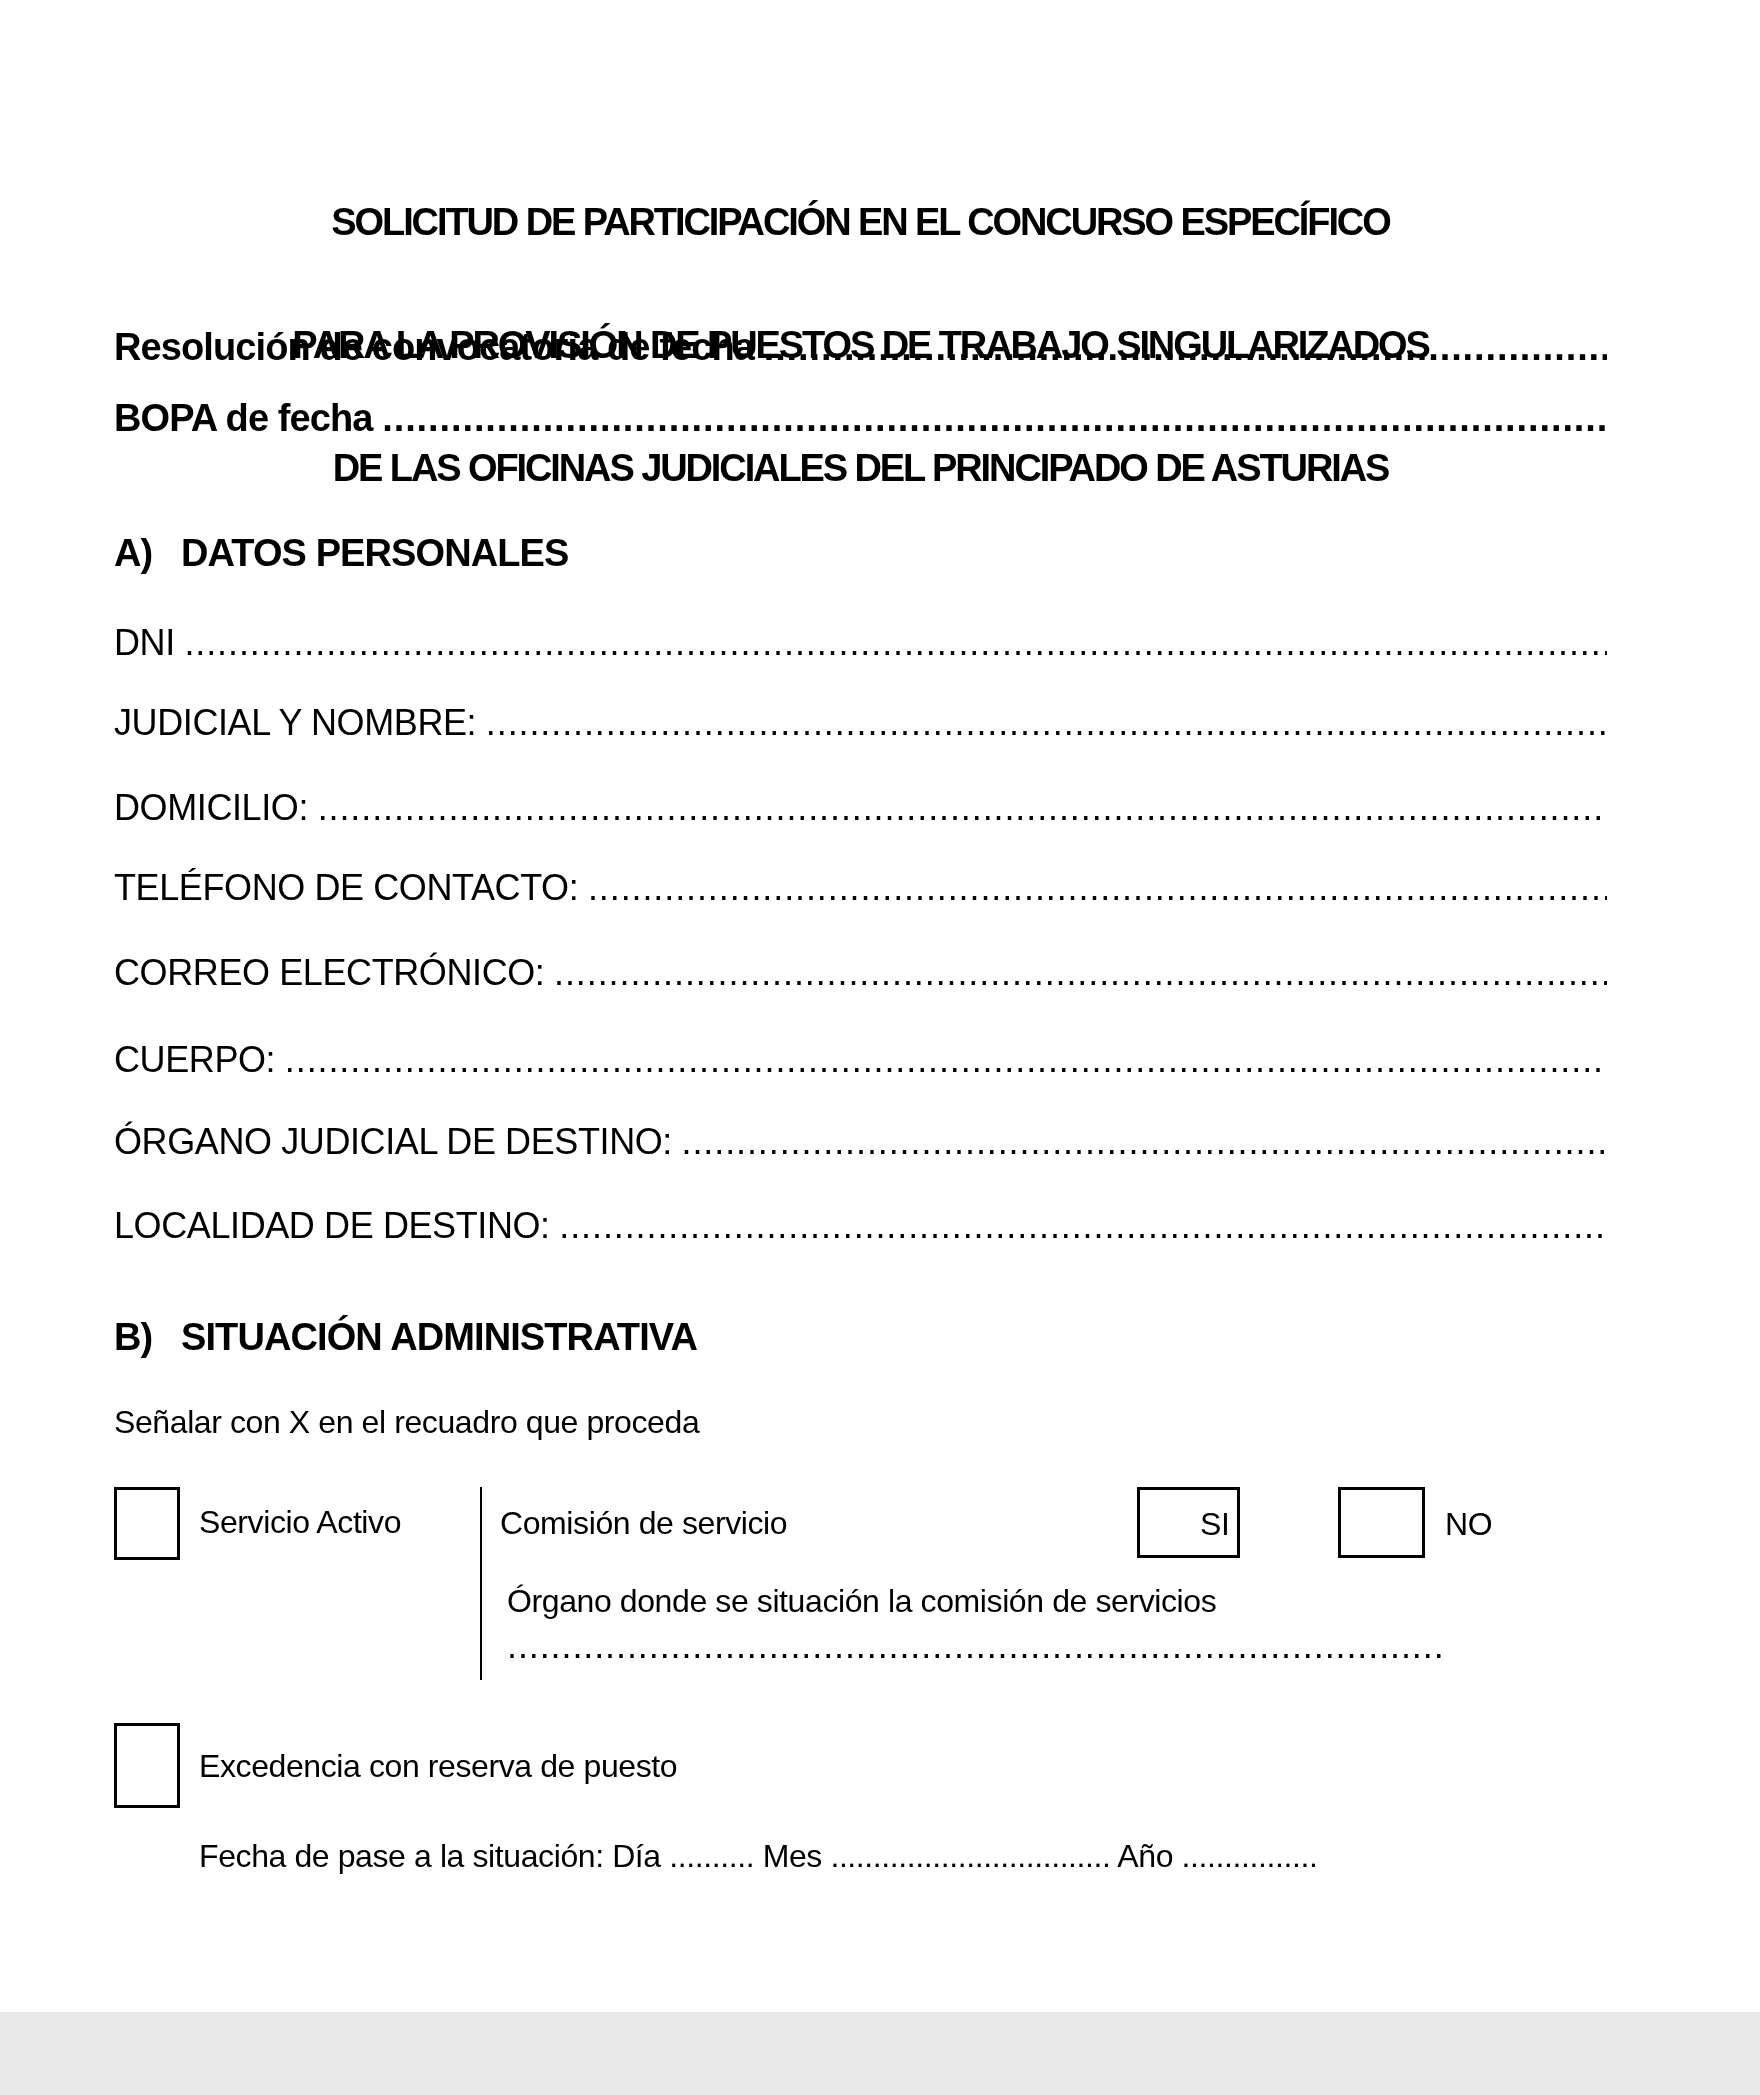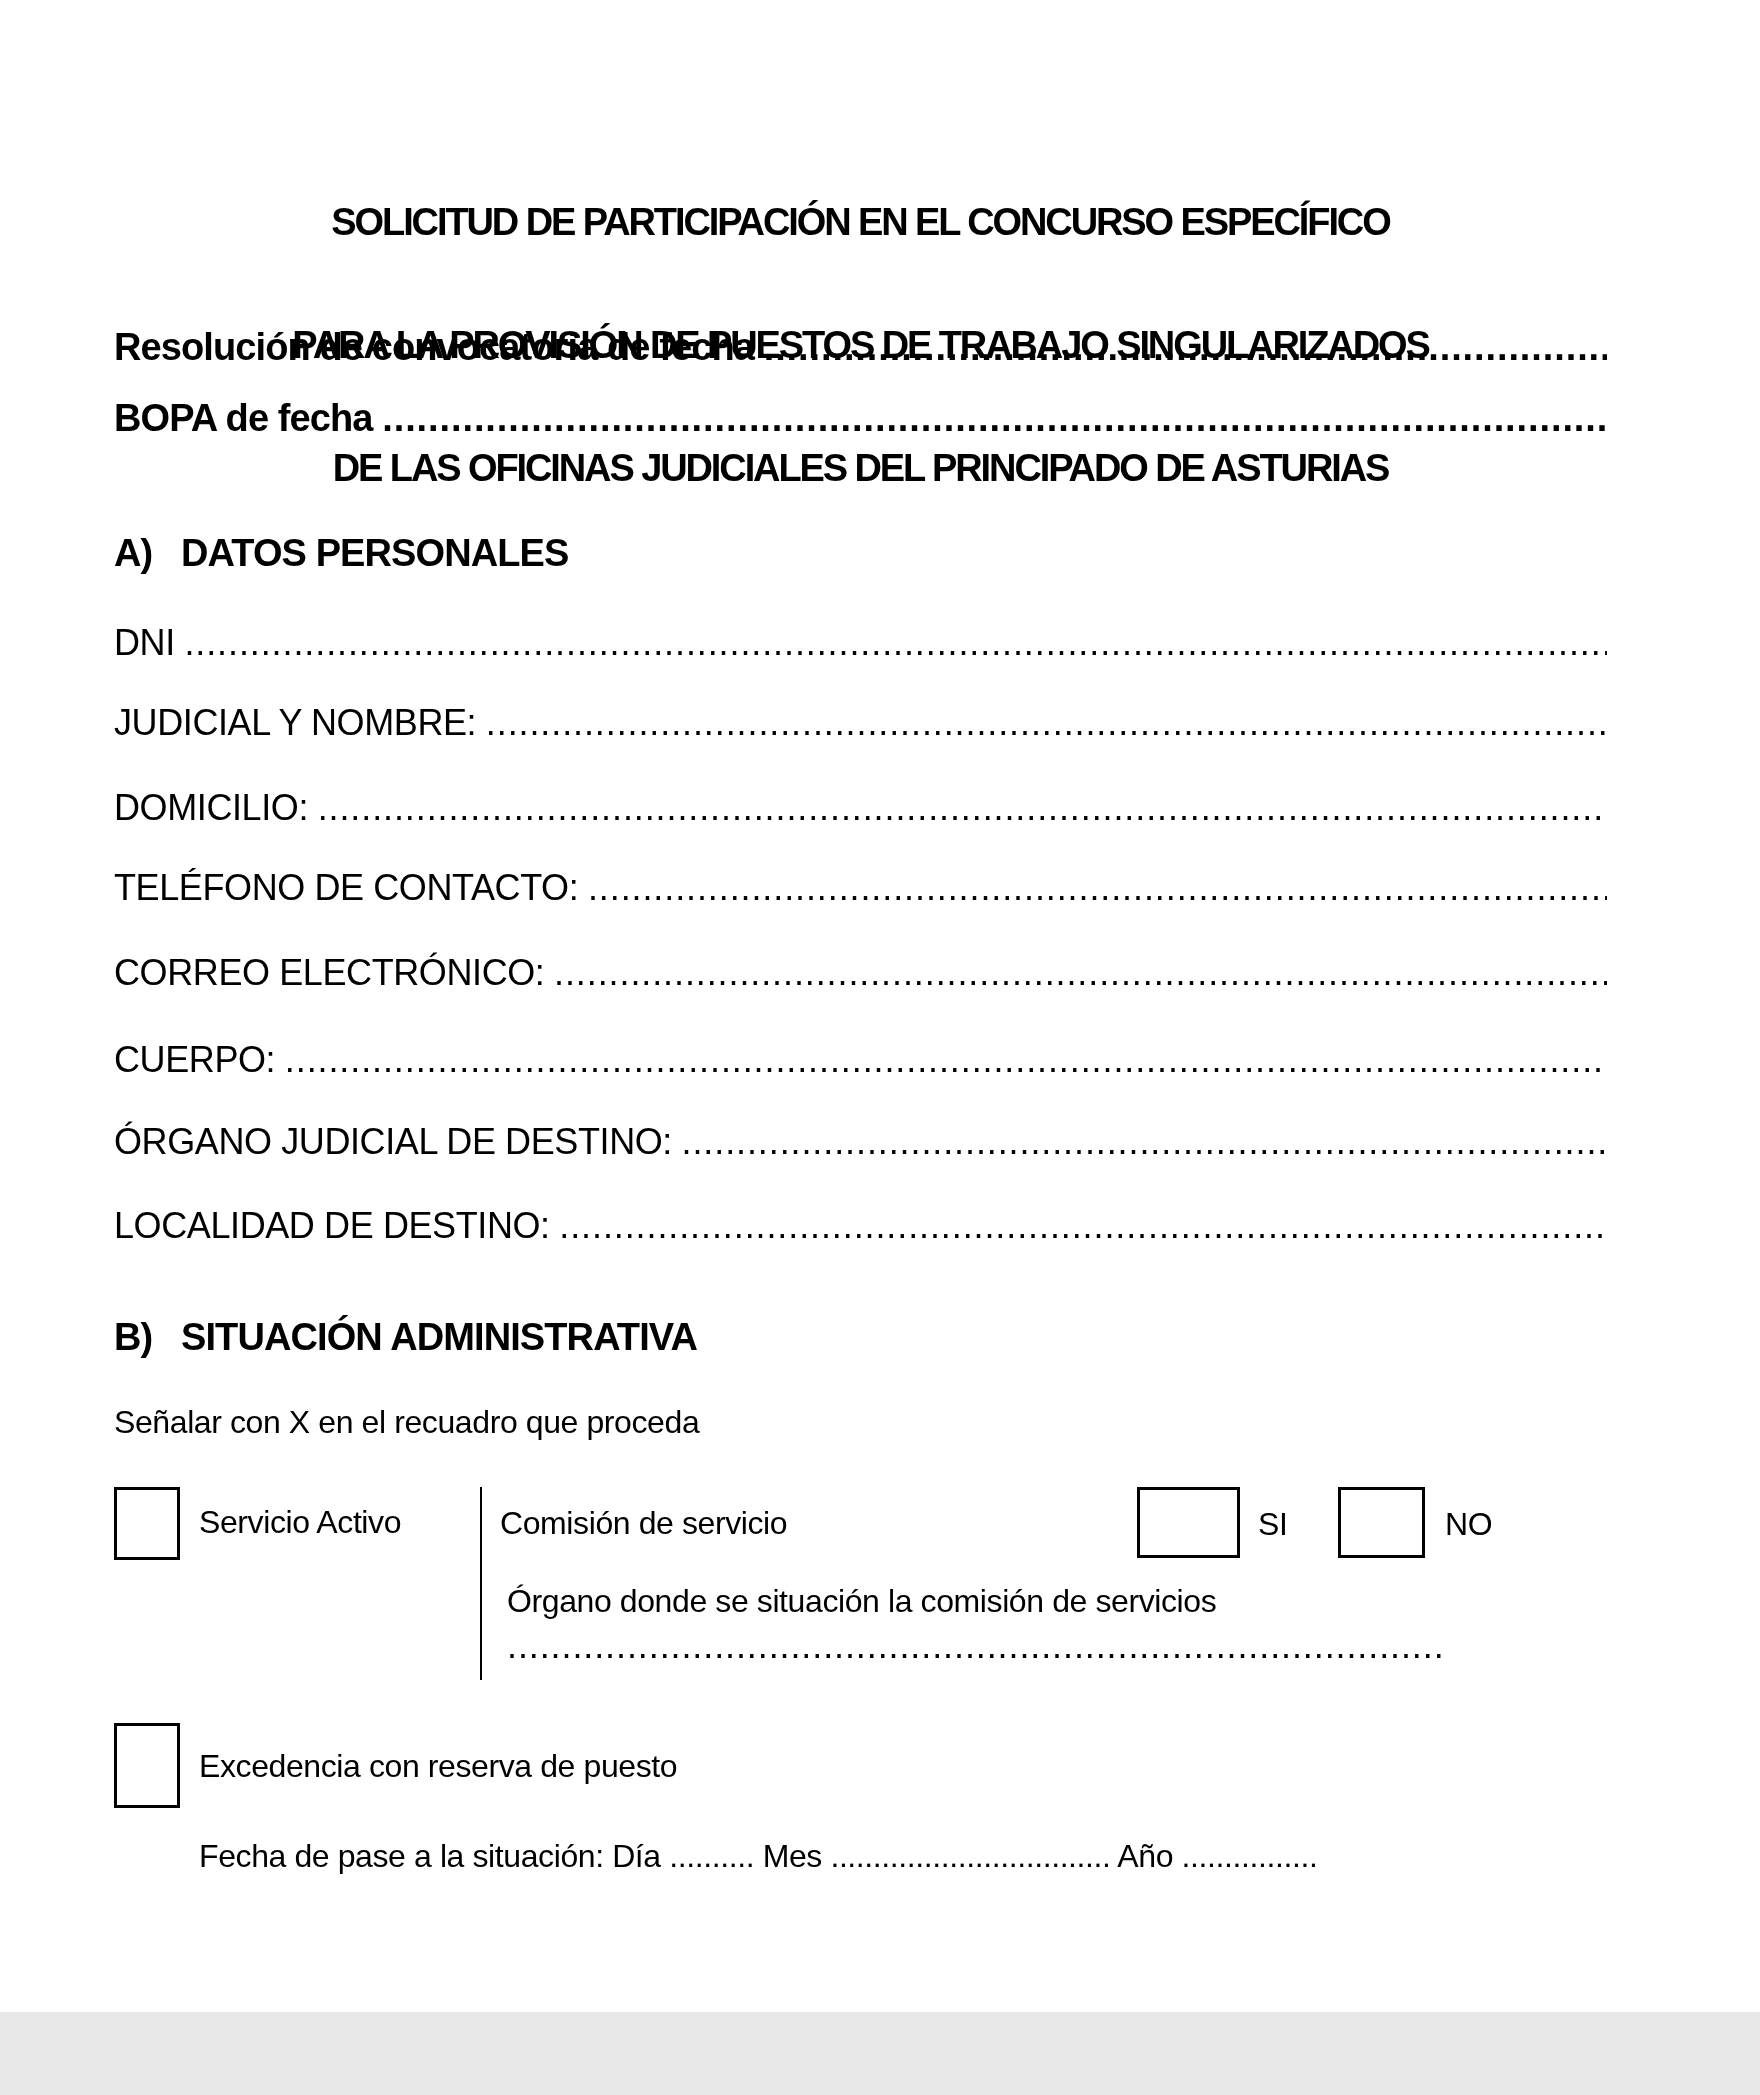--- a/index.html
+++ b/index.html
@@ -152,21 +152,21 @@
   <div class="text" style="top:1402px; left:114px">Señalar con X en el recuadro que proceda</div>
 
   <div class="checkbox" style="left:114px; top:1487px; width:66px; height:73px"></div>
   <div class="text" style="top:1502px; left:199px">Servicio Activo</div>
 
   <div class="vline" style="left:480px; top:1487px; height:193px"></div>
 
   <div class="text" style="top:1503px; left:500px">Comisión de servicio</div>
 
   <div class="checkbox" style="left:1137px; top:1487px; width:103px; height:71px"></div>
-  <div class="text" style="top:1504px; left:1258px">SI</div>
+  <div class="text" style="top:1504px; left:1200px">SI</div>
 
   <div class="checkbox" style="left:1338px; top:1487px; width:87px; height:71px"></div>
   <div class="text" style="top:1504px; left:1445px">NO</div>
 
   <div class="text" style="top:1581px; left:507px">Órgano donde se situación la comisión de servicios</div>
   <div class="dotline" style="top:1625px; left:507px; width:940px">..............................................................................................................................................................................................................................................................................................................</div>
 
   <div class="checkbox" style="left:114px; top:1723px; width:66px; height:85px"></div>
   <div class="text" style="top:1746px; left:199px">Excedencia con reserva de puesto</div>
 

